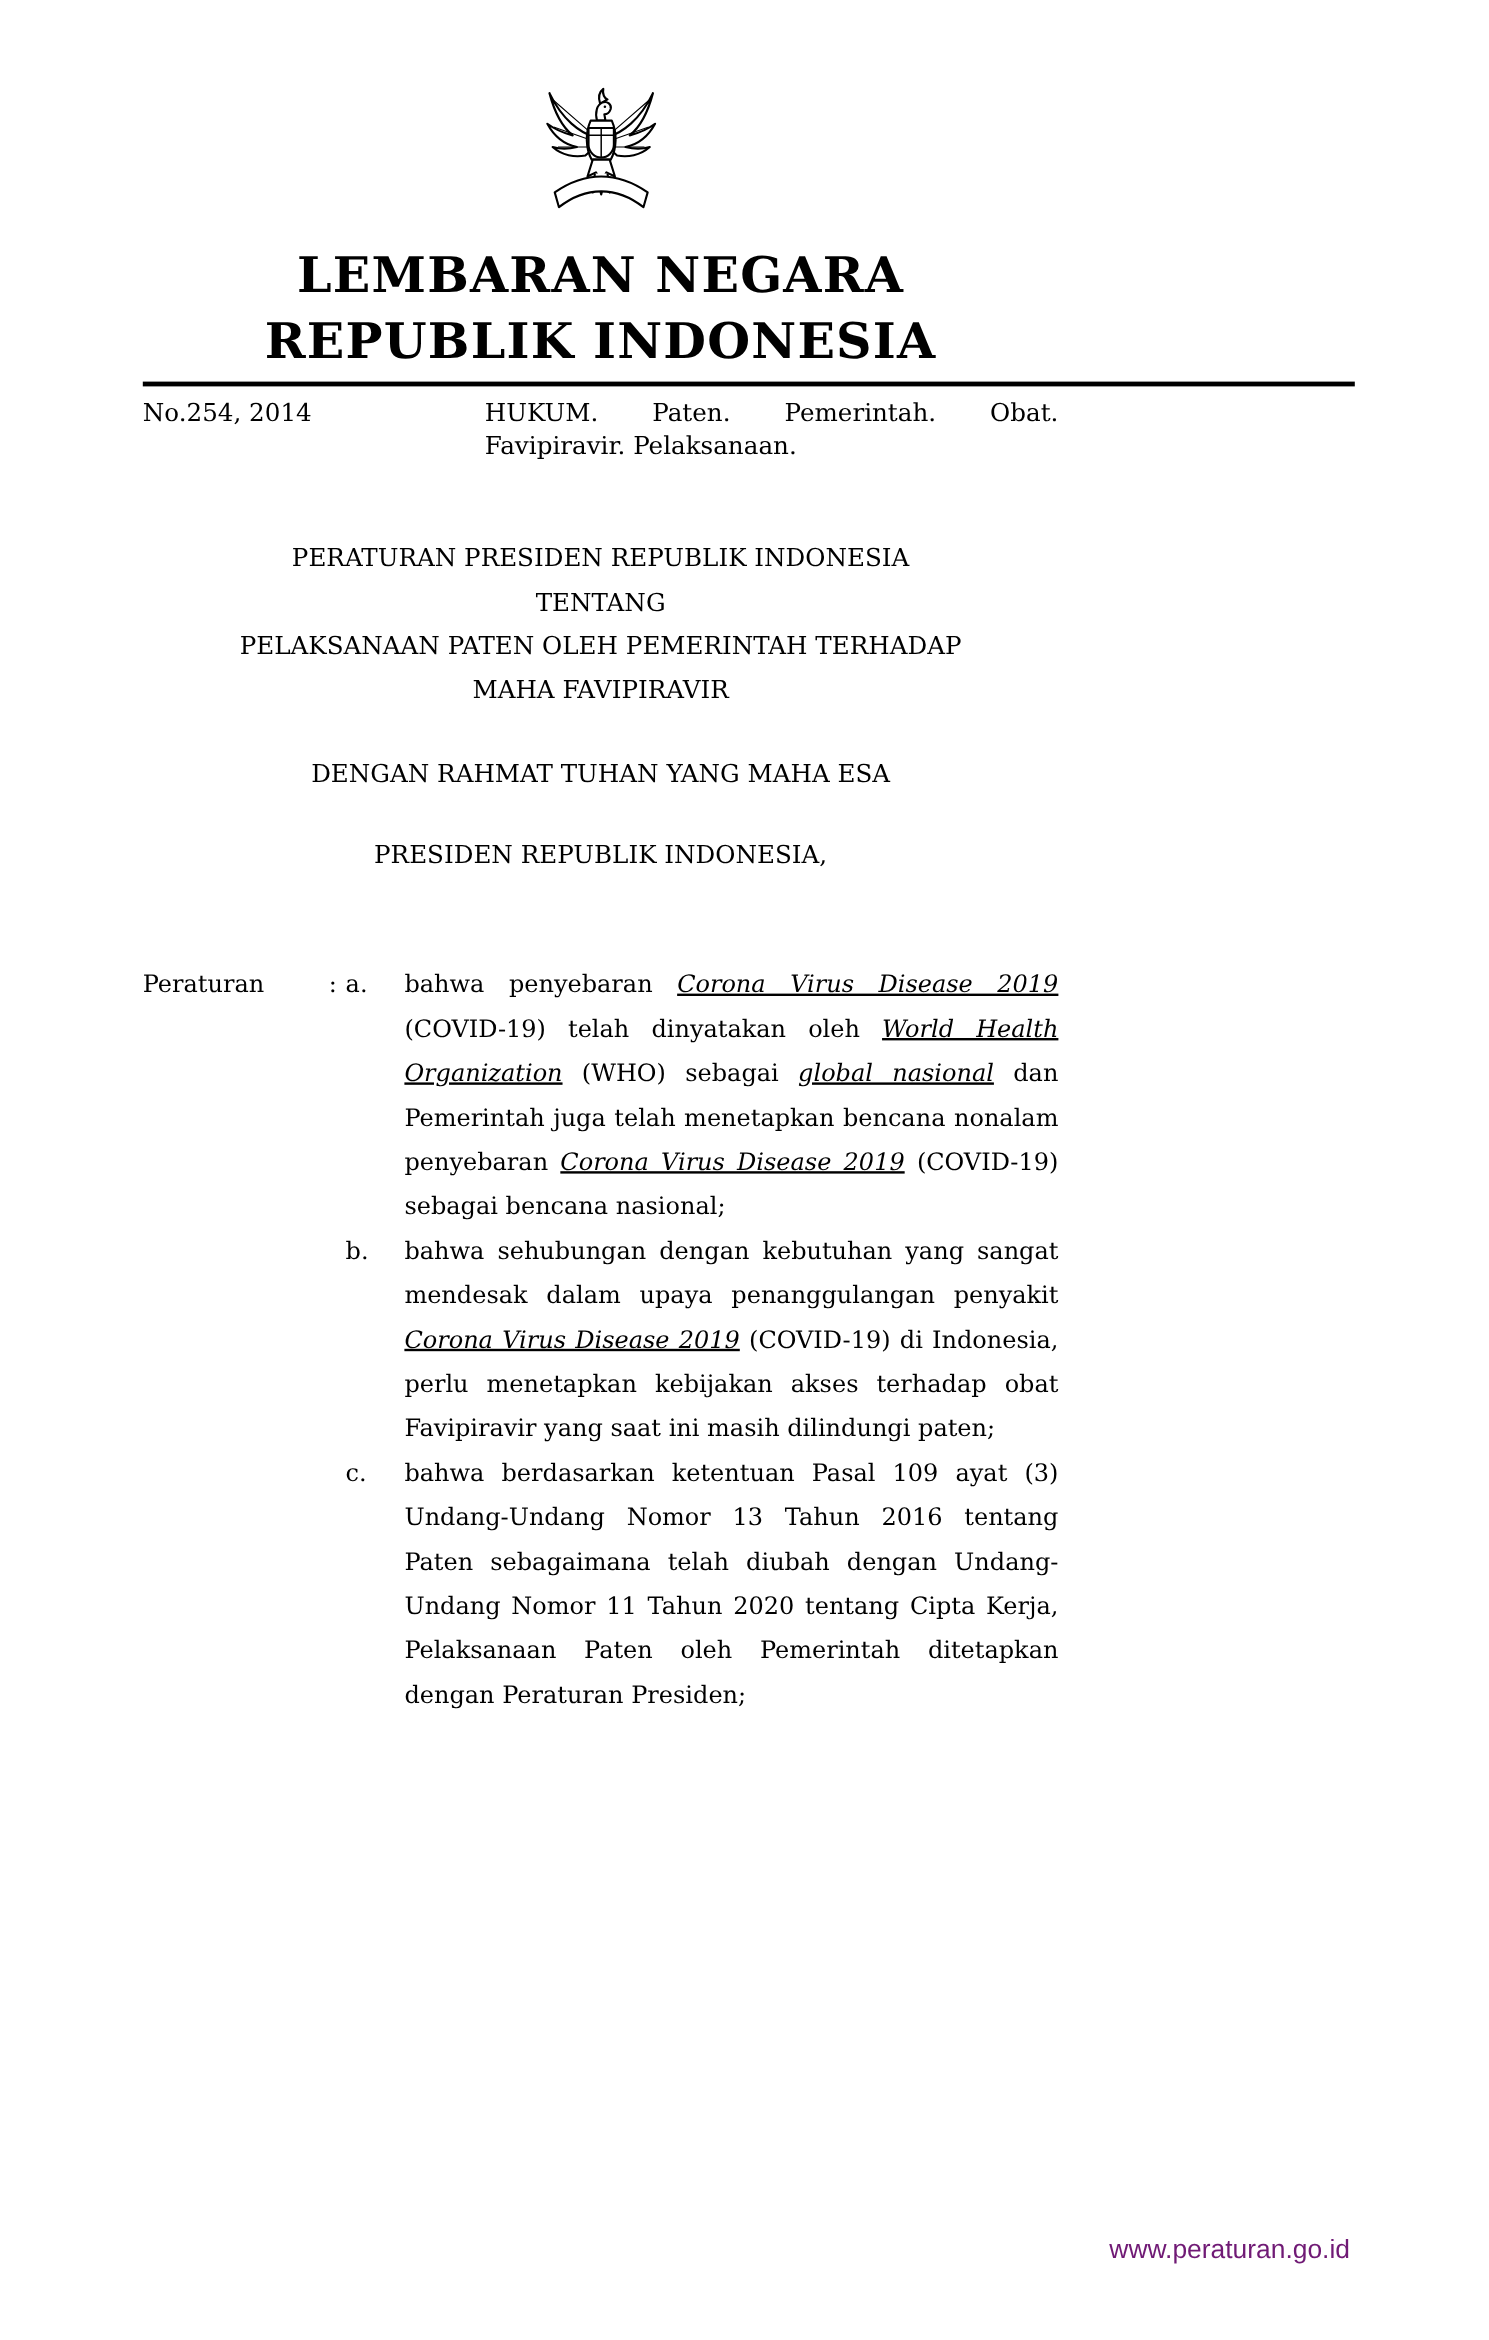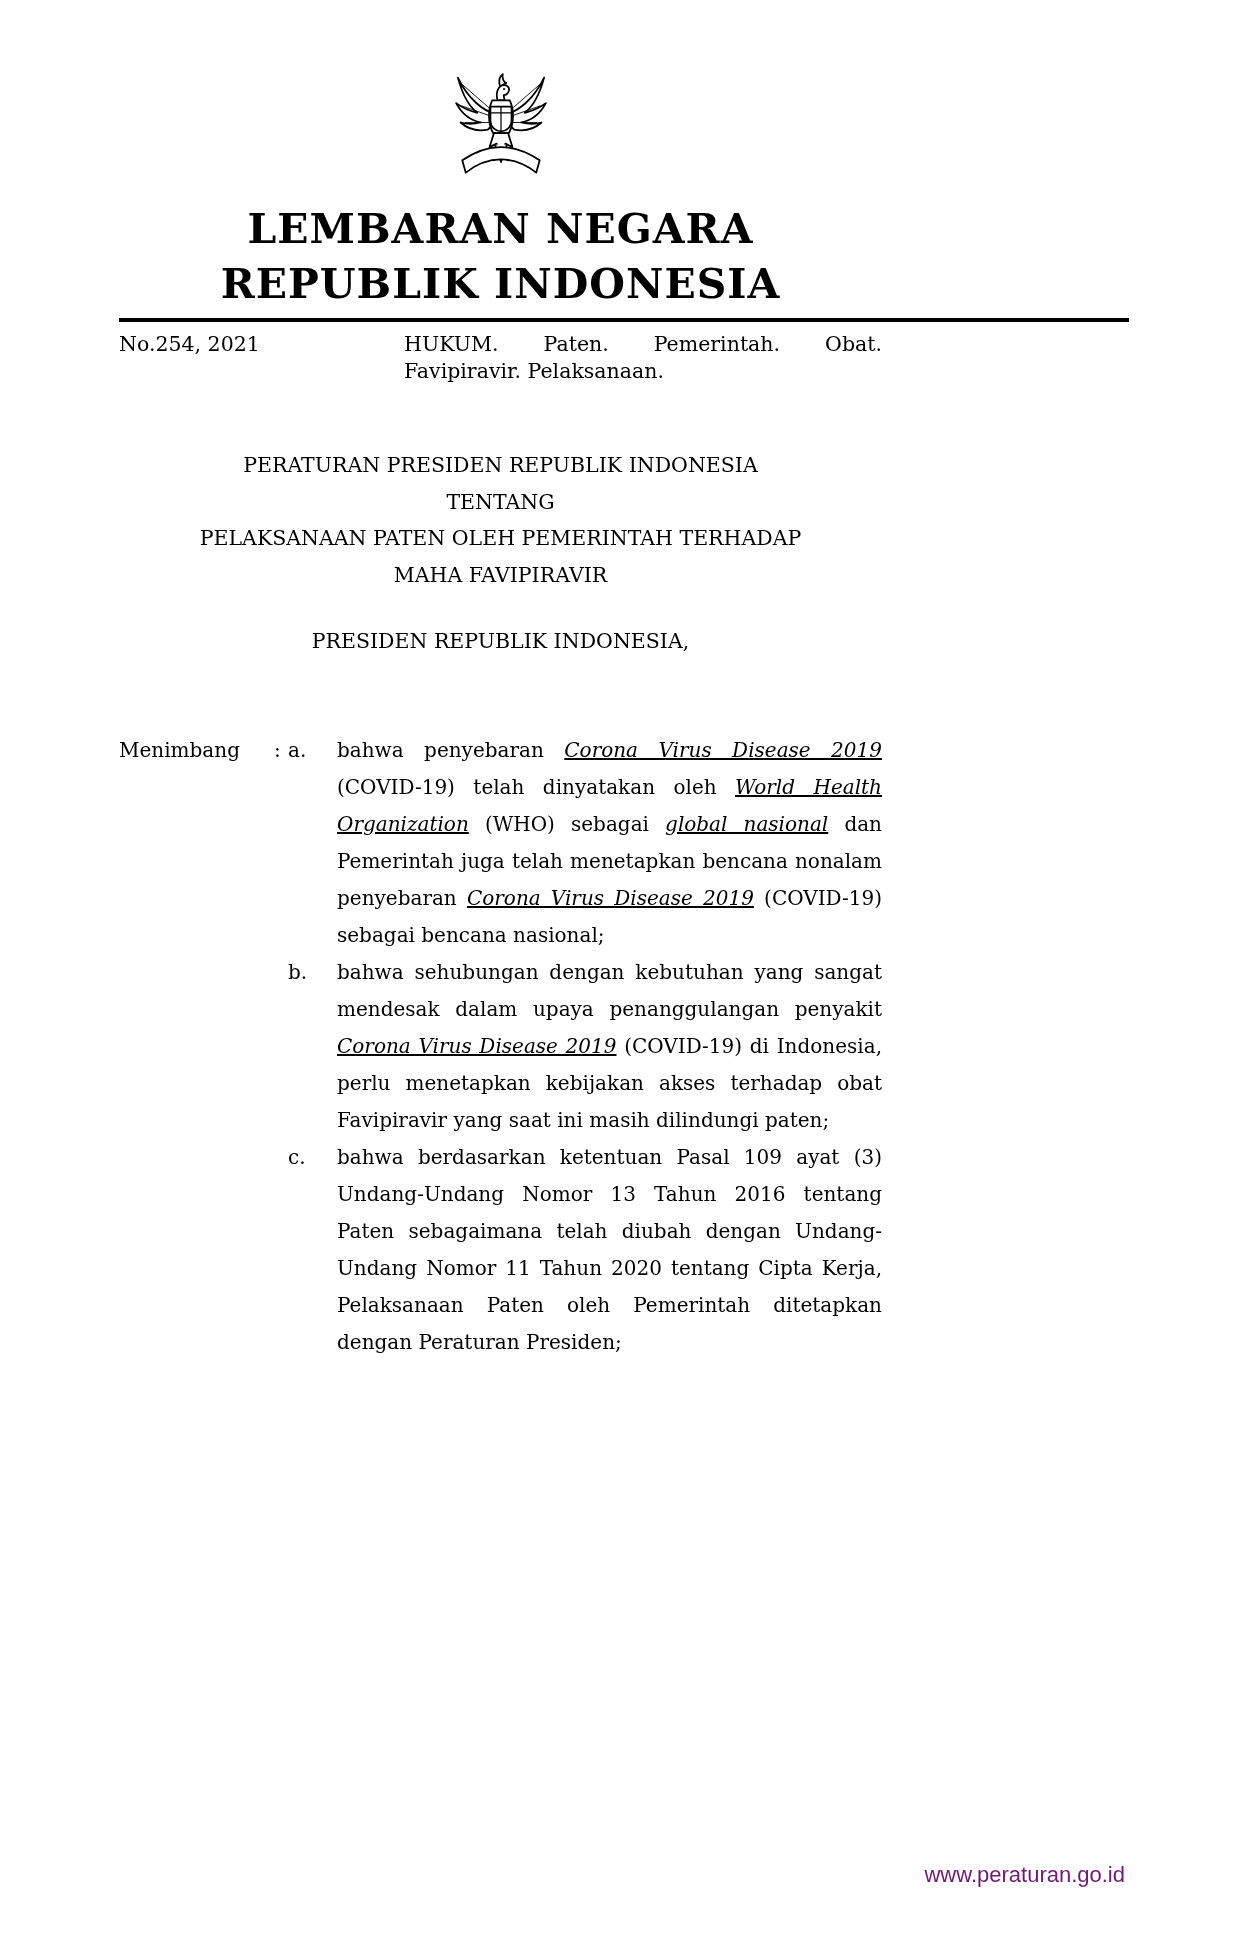--- a/index.html
+++ b/index.html
@@ -78,36 +78,37 @@
           <path d="M16 114 C32 103 46 99 60 99 C74 99 88 103 104 114 L100 128 C86 117 74 113 60 113 C46 113 34 117 20 128 Z"></path>
         </g>
       </svg>
     </div>
 
     <h1 class="mast-title">LEMBARAN NEGARA</h1>
     <h1 class="mast-title" style="margin-top:0;">REPUBLIK INDONESIA</h1>
     <div class="rule"></div>
 
     <div class="issue-row">
-      <div class="issue-no">No.254, 2021</div>
+      <div class="issue-no">No.254, 2014</div>
       <div class="subject">HUKUM. Paten. Pemerintah. Obat. Favipiravir. Pelaksanaan.</div>
     </div>
 
     <div class="text-col preamble">
       <div class="pline">PERATURAN PRESIDEN REPUBLIK INDONESIA</div>
       <div class="pline">TENTANG</div>
       <div class="pline">PELAKSANAAN PATEN OLEH PEMERINTAH TERHADAP</div>
       <div class="pline">MAHA FAVIPIRAVIR</div>
+      <div class="invocation">DENGAN RAHMAT TUHAN YANG MAHA ESA</div>
       <div class="issuer">PRESIDEN REPUBLIK INDONESIA,</div>
     </div>
 
     <div class="considerations">
 
       <div class="c-row">
-        <div class="c-label">Menimbang</div>
+        <div class="c-label">Peraturan</div>
         <div class="c-colon">:</div>
         <div class="c-marker">a.</div>
         <div class="c-text"><span>bahwa penyebaran </span><em>Corona Virus Disease 2019</em><span> (COVID-19) telah dinyatakan oleh </span><em>World Health Organization</em><span> (WHO) sebagai </span><em>global nasional</em><span> dan Pemerintah juga telah menetapkan bencana nonalam penyebaran </span><em>Corona Virus Disease 2019</em><span> (COVID-19) sebagai bencana nasional;</span></div>
       </div>
 
       <div class="c-row">
         <div class="c-label"></div>
         <div class="c-colon"></div>
         <div class="c-marker">b.</div>
         <div class="c-text"><span>bahwa sehubungan dengan kebutuhan yang sangat mendesak dalam upaya penanggulangan penyakit </span><em>Corona Virus Disease 2019</em><span> (COVID-19) di Indonesia, perlu menetapkan kebijakan akses terhadap obat Favipiravir yang saat ini masih dilindungi paten;</span></div>

